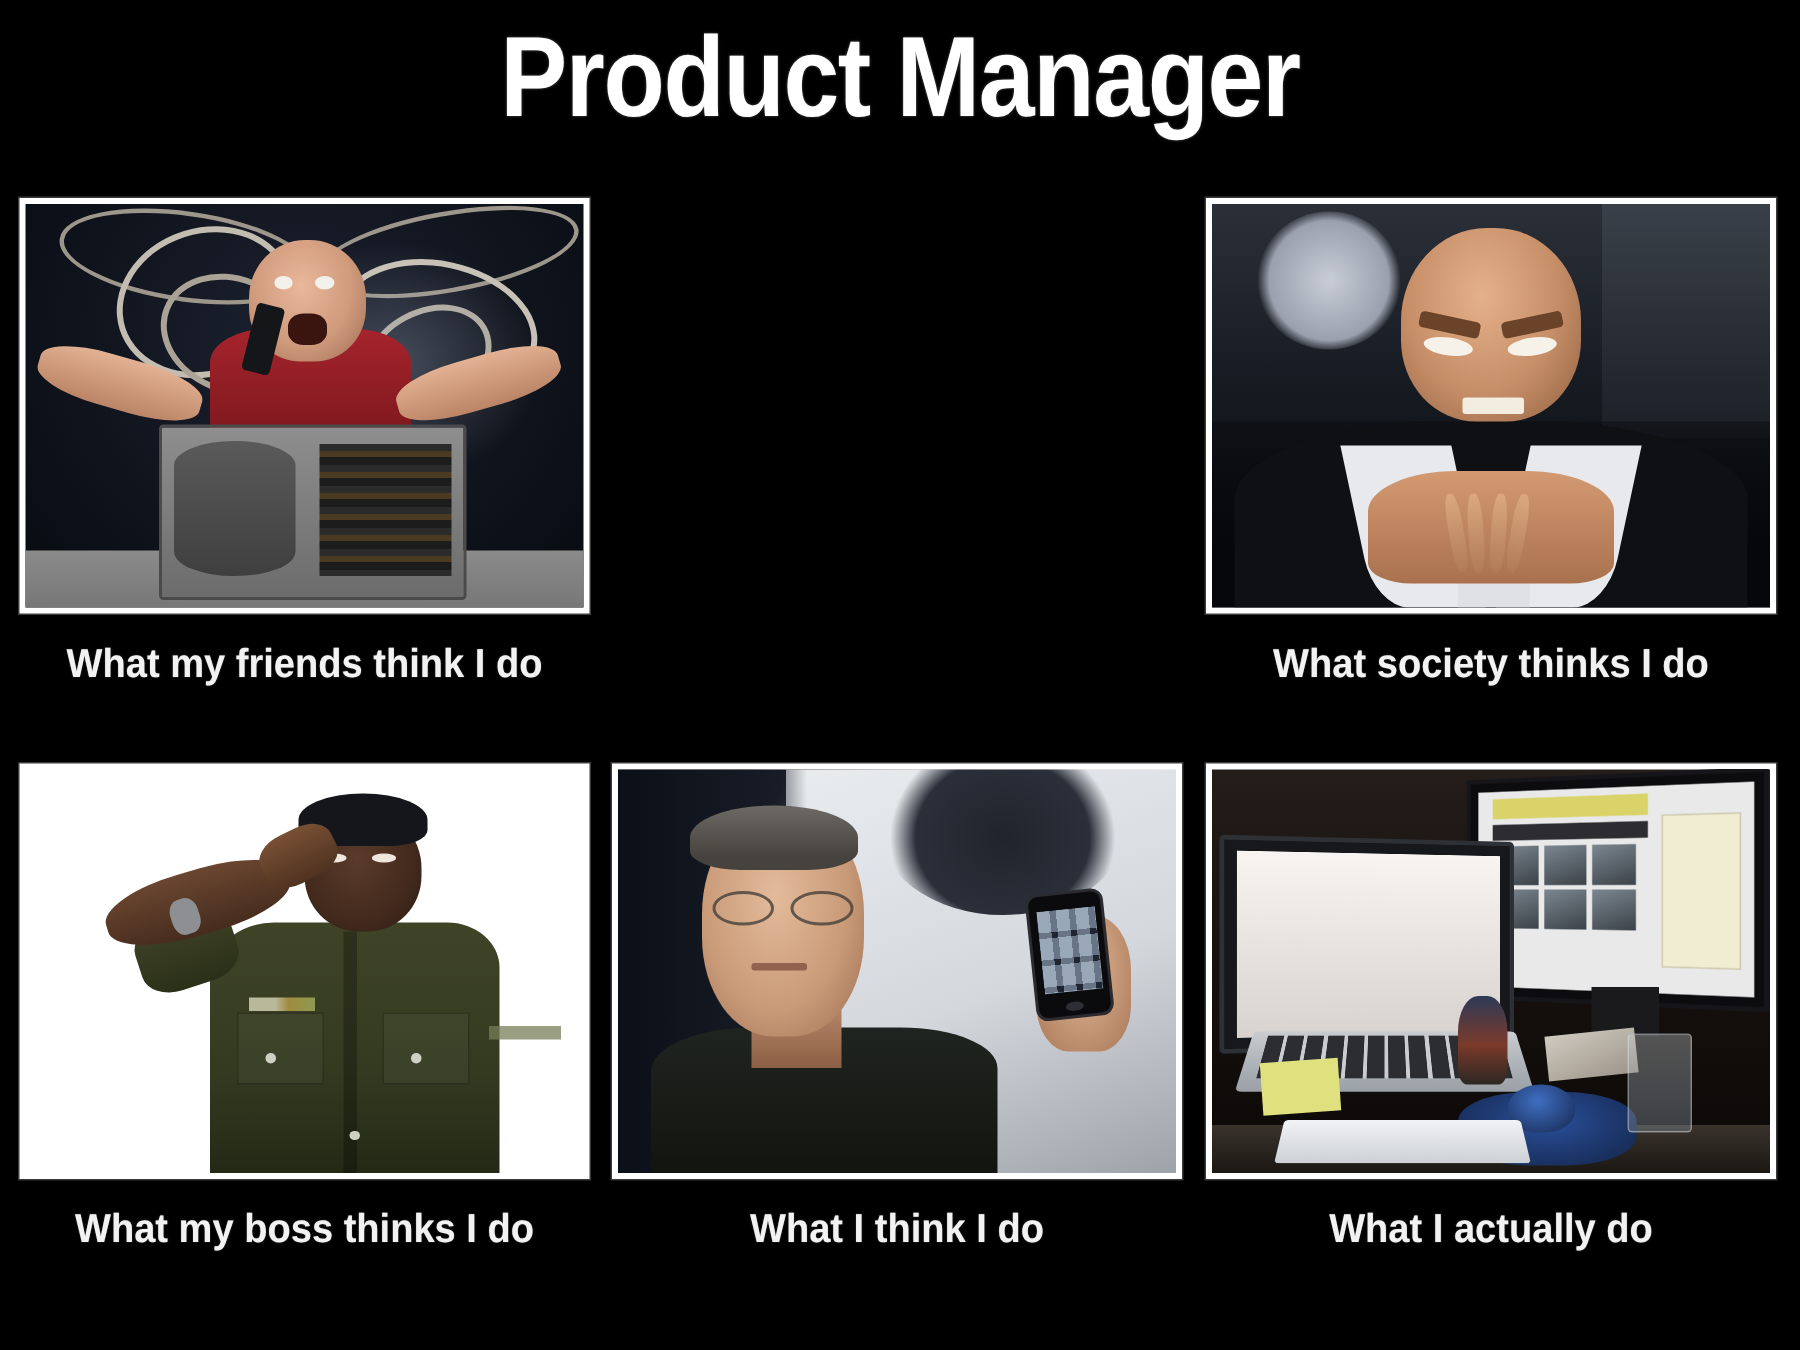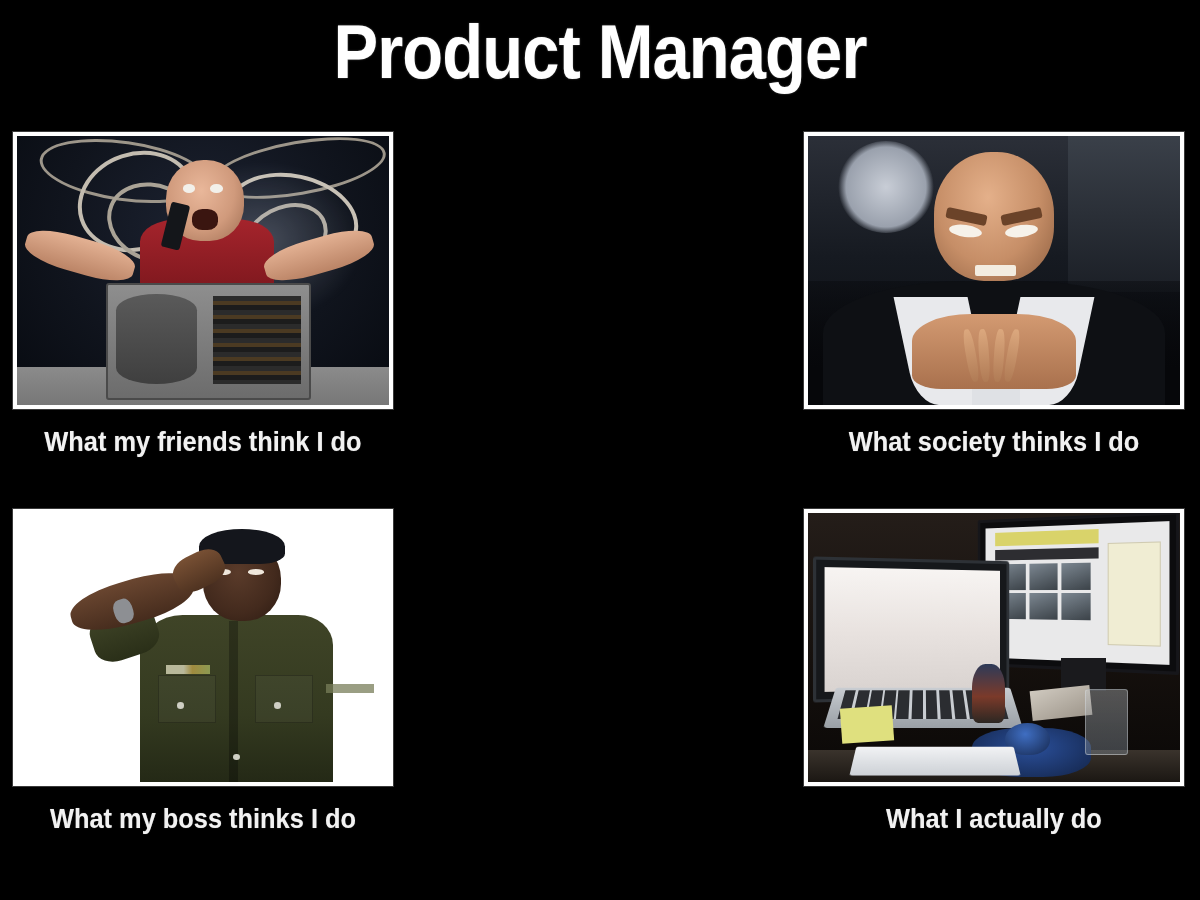--- a/index.html
+++ b/index.html
@@ -582,20 +582,42 @@
           <div class="eye4 r"></div>
           <div class="sleeve"></div>
           <div class="armup"></div>
           <div class="bracelet"></div>
           <div class="hand4"></div>
         </div>
       </div>
       <div class="caption">What my boss thinks I do</div>
     </div>
 
+    <div class="cell c1 r1">
+      <div class="frame">
+        <div class="photo p5">
+          <div class="backdrop"></div>
+          <div class="applemark"></div>
+          <div class="dark"></div>
+          <div class="turtleneck"></div>
+          <div class="neck"></div>
+          <div class="face"></div>
+          <div class="hairband"></div>
+          <div class="lens l"></div>
+          <div class="lens r"></div>
+          <div class="mouth5"></div>
+          <div class="hand5"></div>
+          <div class="iphone">
+            <div class="scr"></div>
+            <div class="hbtn"></div>
+          </div>
+        </div>
+      </div>
+      <div class="caption">What I think I do</div>
+    </div>
 
     <div class="cell c2 r1">
       <div class="frame">
         <div class="photo p6">
           <div class="deskbase"></div>
           <div class="monitor">
             <div class="page">
               <div class="hdr"></div>
               <div class="bar"></div>
               <div class="thumb t1"></div>

